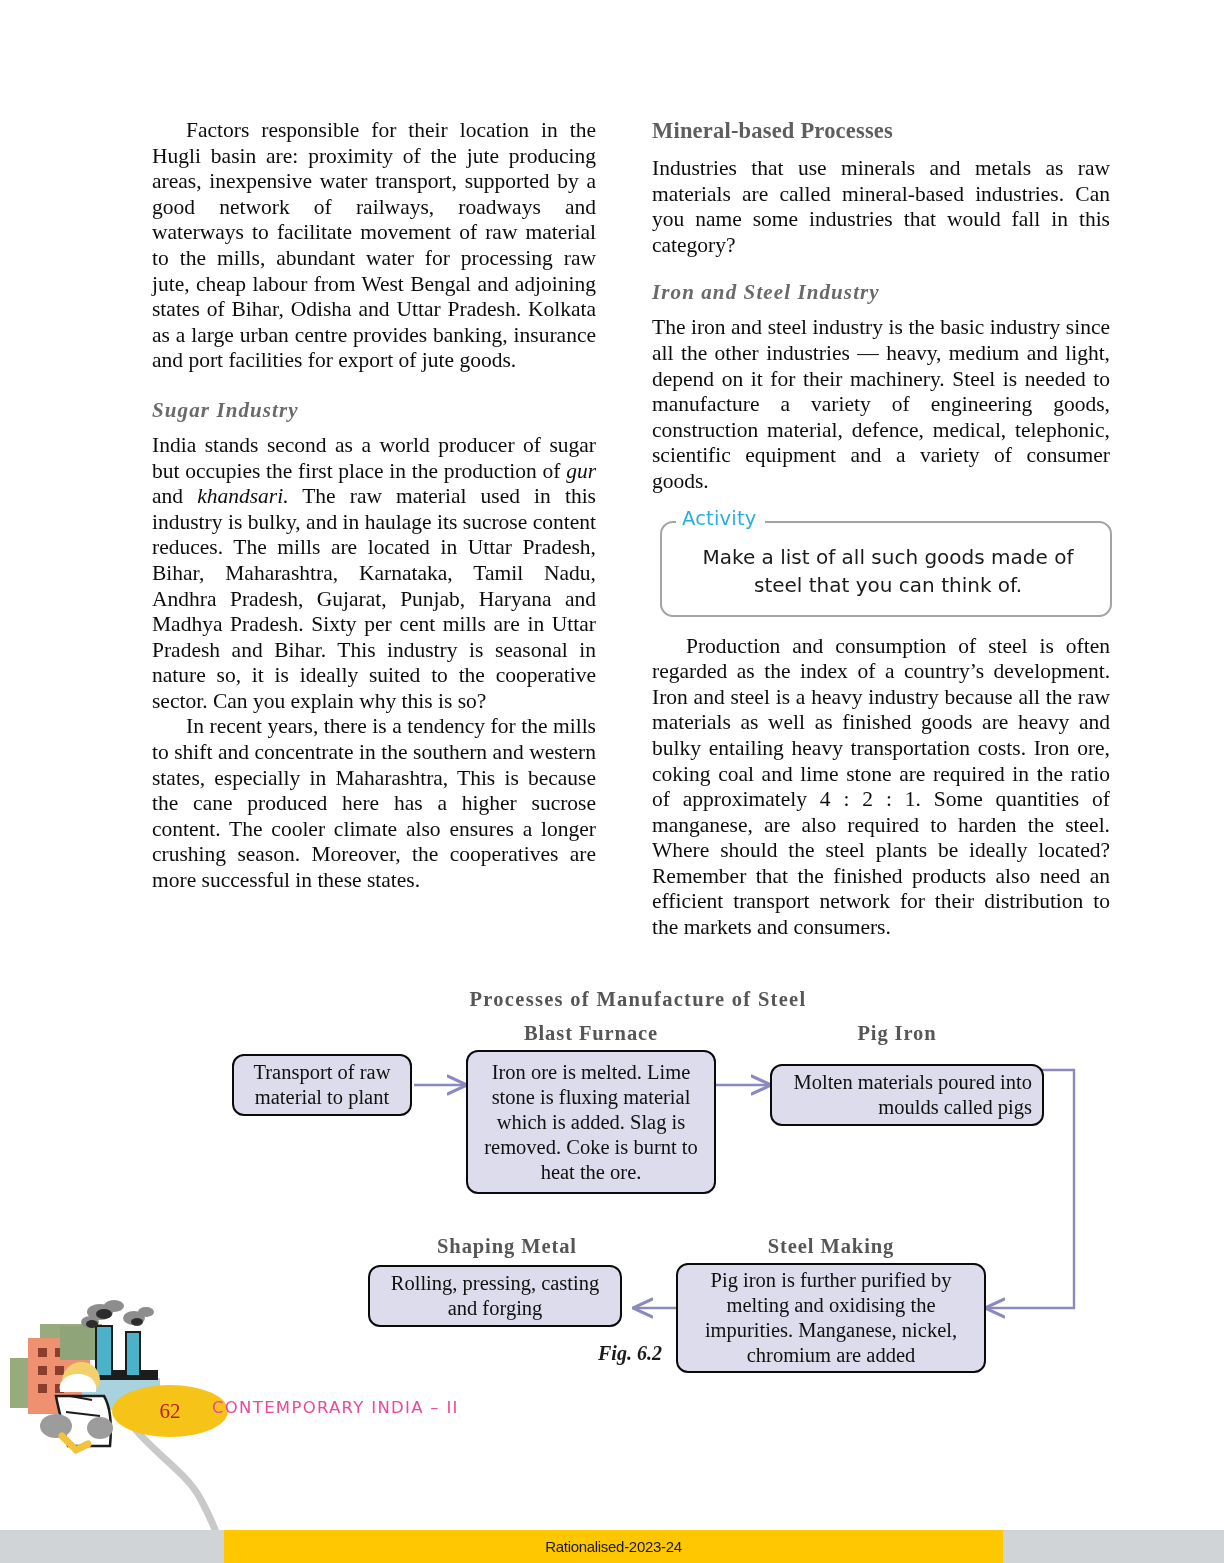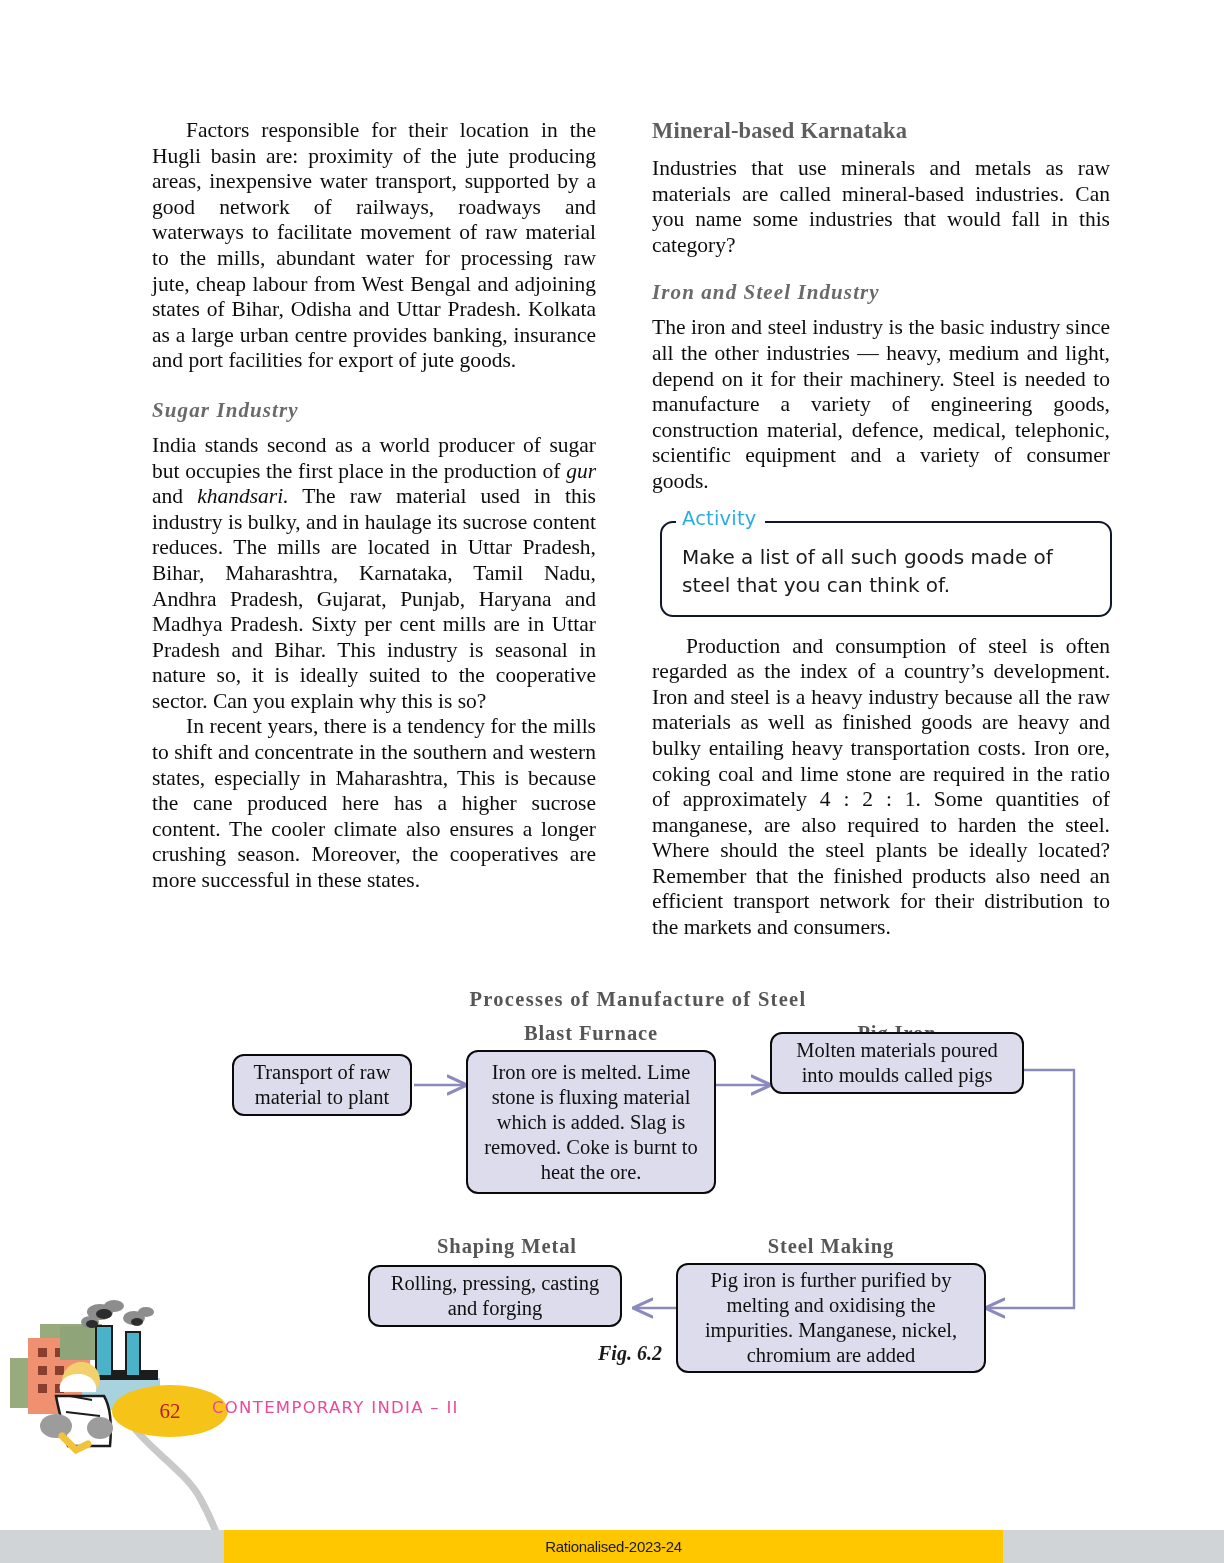--- a/index.html
+++ b/index.html
@@ -61,24 +61,25 @@
   em.it { font-style: italic; }
 
   
   .activity-wrap {
     position: relative;
     margin-top: 26px;
     margin-left: 8px;
     width: 452px;
   }
   .activity-box {
-    border: 2px solid #0f172a;
+    border: 2px solid #a3a3a3;
     border-radius: 13px;
     padding: 20px 16px 16px 20px;
     background: #ffffff;
+    text-align: center;
   }
   .activity-label {
     position: absolute;
     top: -14px;
     left: 16px;
     background: #ffffff;
     padding: 0 8px 0 6px;
     color: #2bade3;
     font-family: "DejaVu Sans", sans-serif;
     font-size: 19.5px;
@@ -221,21 +222,21 @@
       <p class="body-text indent">Factors responsible for their location in the Hugli basin are: proximity of the jute producing areas, inexpensive water transport, supported by a good network of railways, roadways and waterways to facilitate movement of raw material to the mills, abundant water for processing raw jute, cheap labour from West Bengal and adjoining states of Bihar, Odisha and Uttar Pradesh. Kolkata as a large urban centre provides banking, insurance and port facilities for export of jute goods.</p>
 
       <h3 class="sub-head first">Sugar Industry</h3>
 
       <p class="body-text"><span>India stands second as a world producer of sugar but occupies the first place in the production of </span><em class="it">gur</em><span> and </span><em class="it">khandsari.</em><span> The raw material used in this industry is bulky, and in haulage its sucrose content reduces. The mills are located in Uttar Pradesh, Bihar, Maharashtra, Karnataka, Tamil Nadu, Andhra Pradesh, Gujarat, Punjab, Haryana and Madhya Pradesh. Sixty per cent mills are in Uttar Pradesh and Bihar. This industry is seasonal in nature so, it is ideally suited to the cooperative sector. Can you explain why this is so?</span></p>
 
       <p class="body-text indent">In recent years, there is a tendency for the mills to shift and concentrate in the southern and western states, especially in Maharashtra, This is because the cane produced here has a higher sucrose content. The cooler climate also ensures a longer crushing season. Moreover, the cooperatives are more successful in these states.</p>
     </div>
 
     <div class="col">
-      <h2 class="main-head">Mineral-based Karnataka</h2>
+      <h2 class="main-head">Mineral-based Processes</h2>
 
       <p class="body-text">Industries that use minerals and metals as raw materials are called mineral-based industries. Can you name some industries that would fall in this category?</p>
 
       <h3 class="sub-head">Iron and Steel Industry</h3>
 
       <p class="body-text">The iron and steel industry is the basic industry since all the other industries — heavy, medium and light, depend on it for their machinery. Steel is needed to manufacture a variety of engineering goods, construction material, defence, medical, telephonic, scientific equipment and a variety of  consumer goods.</p>
 
       <div class="activity-wrap">
         <div class="activity-label">Activity</div>
         <div class="activity-box">
@@ -266,21 +267,21 @@
 
       <line x1="676" y1="320" x2="634" y2="320" stroke="#8b89bd" stroke-width="2.4" marker-end="url(#ah)"></line>
     </svg>
 
     <div class="fbox" style="left:232px; top:66px; width:180px; height:62px;">Transport of raw material to plant</div>
 
     <div class="node-cap" style="left:466px; top:34px; width:250px;">Blast Furnace</div>
     <div class="fbox" style="left:466px; top:62px; width:250px; height:144px;">Iron ore is melted. Lime stone is fluxing material which is added. Slag is removed. Coke is burnt to heat the ore.</div>
 
     <div class="node-cap" style="left:770px; top:34px; width:254px;">Pig Iron</div>
-    <div class="fbox" style="left:770px; top:44px; width:254px; height:62px;">Molten materials poured into moulds called pigs</div>
+    <div class="fbox" style="left:770px; top:76px; width:274px; height:62px;text-align:right;">Molten materials poured into moulds called pigs</div>
 
     <div class="node-cap" style="left:676px; top:247px; width:310px;">Steel Making</div>
     <div class="fbox" style="left:676px; top:275px; width:310px; height:110px;">Pig iron is further purified by melting and oxidising the impurities. Manganese, nickel, chromium are added</div>
 
     <div class="node-cap" style="left:380px; top:247px; width:254px;">Shaping Metal</div>
     <div class="fbox" style="left:368px; top:277px; width:254px; height:62px;">Rolling, pressing, casting and forging</div>
 
     <div class="fig-label" style="left:598px; top:354px;">Fig. 6.2</div>
   </div>
 

